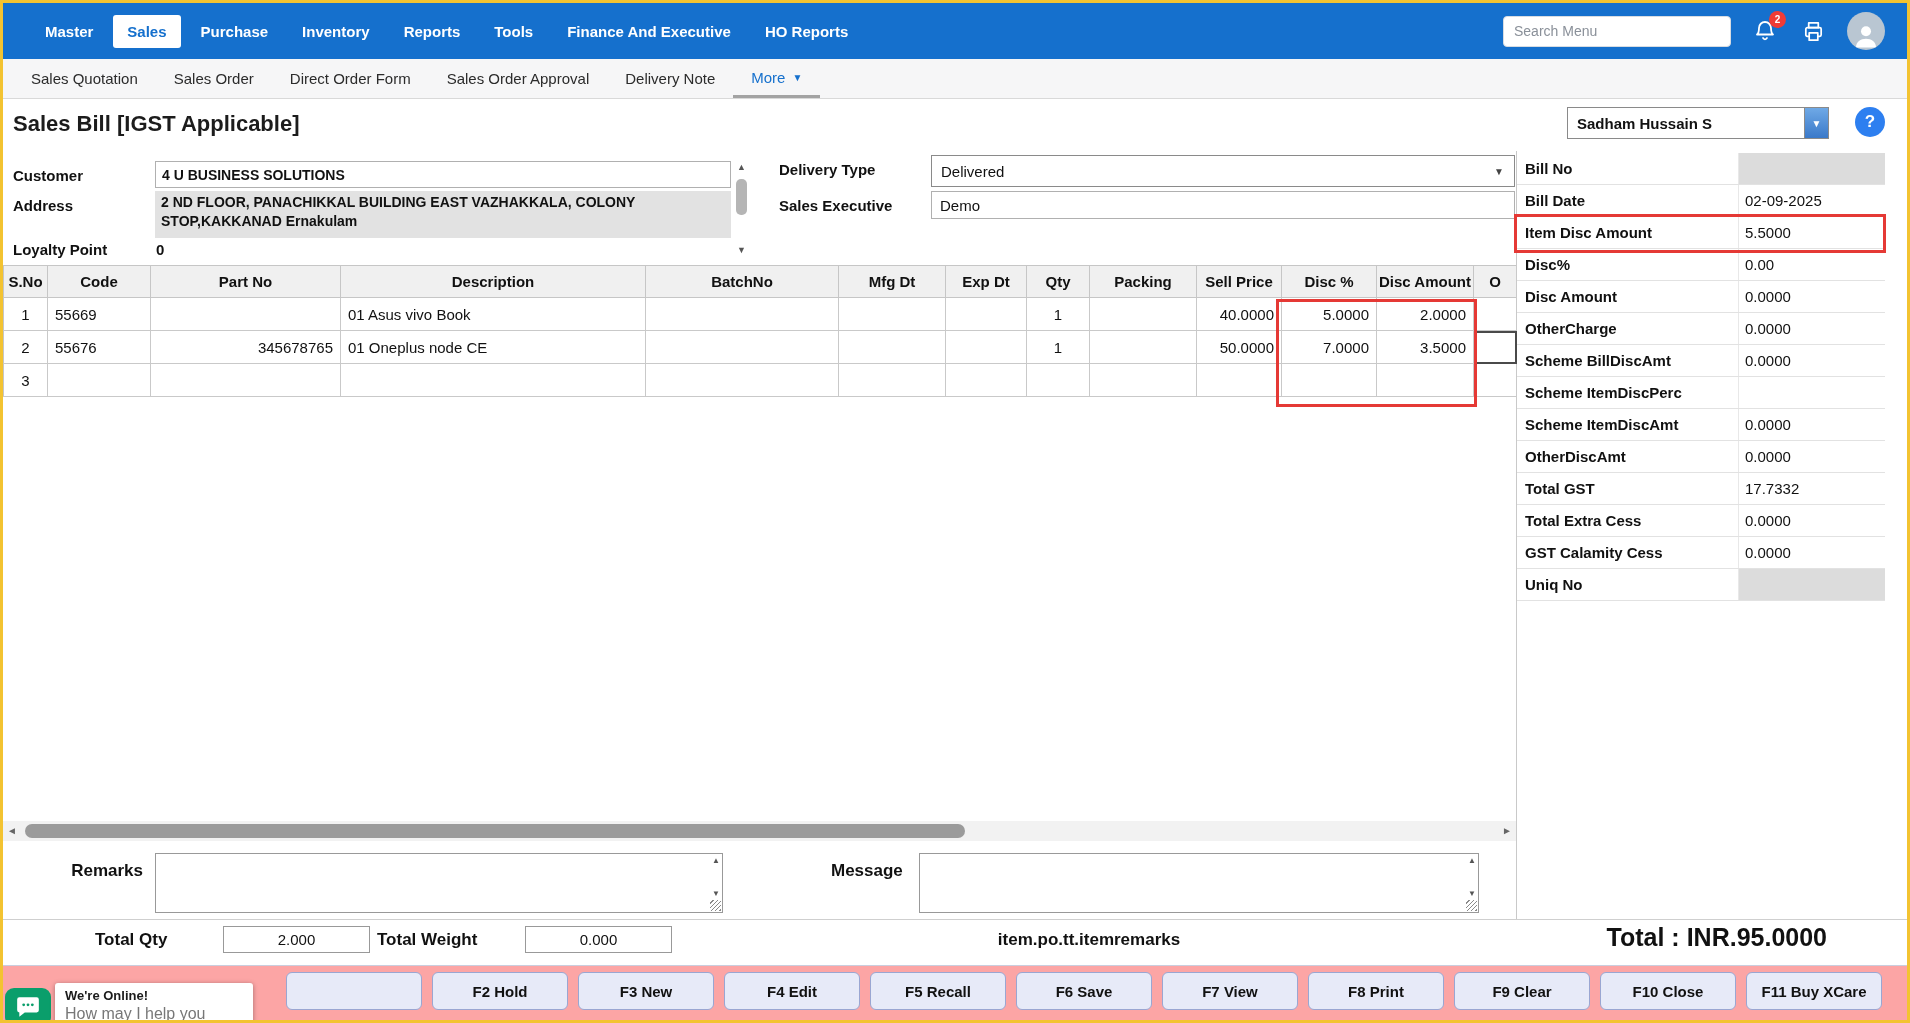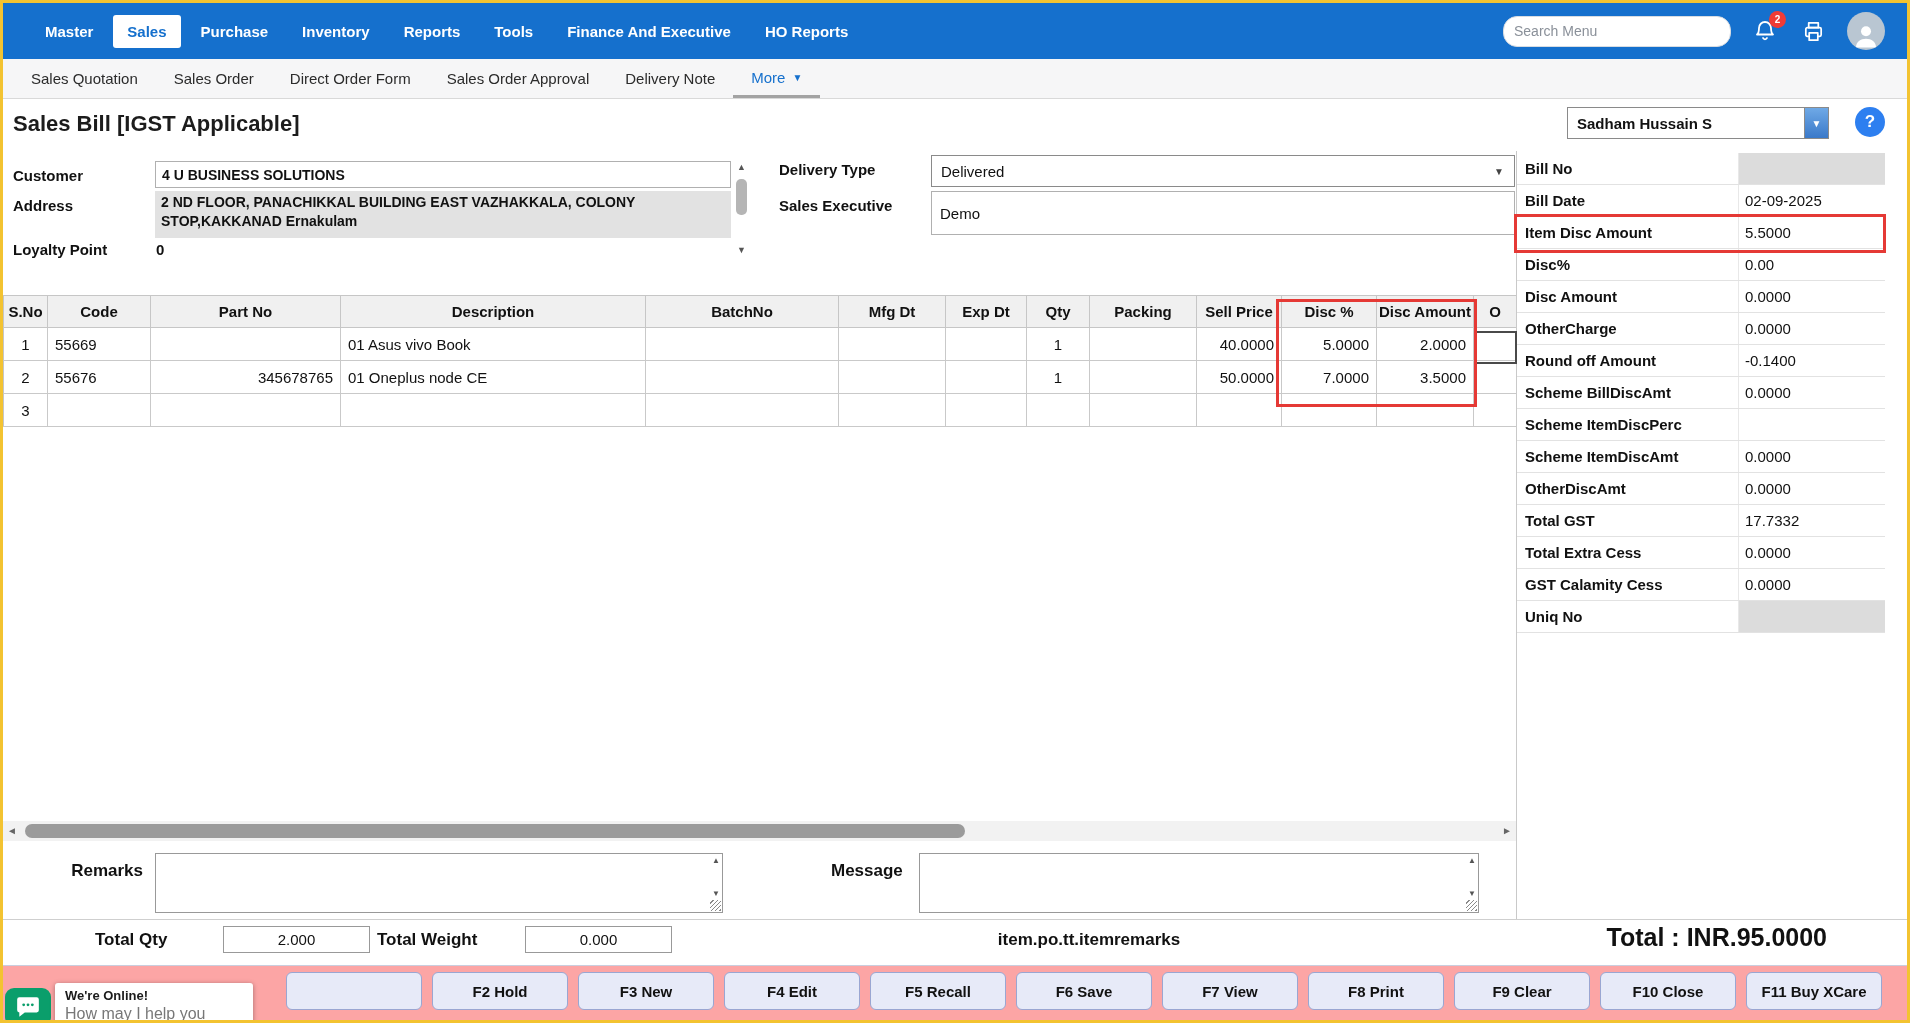--- a/index.html
+++ b/index.html
@@ -5,21 +5,21 @@
   * { margin:0; padding:0; box-sizing:border-box; font-family:"Liberation Sans", sans-serif; }
   body { margin:0; background:#ffffff; }
   .app { position:relative; width:1910px; height:1023px; background:#fff; border:3px solid #f3c331; overflow:hidden; }
 
   
   #topnav { position:absolute; left:0; top:0; width:1904px; height:56px; background:#1570cd; display:flex; align-items:center; padding:0 22px 0 28px; }
   .nav-items { display:flex; align-items:center; gap:6px; }
   .nav-item { color:#fff; font-size:15px; font-weight:600; padding:8px 14px; border-radius:3px; cursor:pointer; white-space:nowrap; }
   .nav-item.active { background:#fff; color:#1570cd; font-weight:700; }
   .nav-right { margin-left:auto; display:flex; align-items:center; gap:20px; }
-  #searchmenu { width:228px; height:31px; border:1px solid #d7dce2; border-radius:14px; padding:0 10px; font-size:14px; color:#333; outline:none; }
+  #searchmenu { width:228px; height:31px; border:1px solid #d7dce2; border-radius:4px; padding:0 10px; font-size:14px; color:#333; outline:none; }
   #searchmenu::placeholder { color:#8a9099; }
   .bell-wrap { position:relative; width:28px; height:28px; display:flex; align-items:center; justify-content:center; cursor:pointer; }
   .badge { position:absolute; top:-6px; right:-7px; min-width:17px; height:17px; border-radius:50%; background:#f03b36; color:#fff; font-size:10px; font-weight:700; display:flex; align-items:center; justify-content:center; }
   .printer-wrap { width:28px; height:28px; display:flex; align-items:center; justify-content:center; cursor:pointer; }
   .avatar { width:38px; height:38px; border-radius:50%; background:#b9c6d2; display:flex; align-items:flex-end; justify-content:center; overflow:hidden; cursor:pointer; }
 
   
   #tabbar { position:absolute; left:0; top:56px; width:1904px; height:40px; background:#f6f6f7; border-bottom:1px solid #d9d9d9; display:flex; align-items:stretch; padding-left:10px; }
   .tab { display:flex; align-items:center; padding:0 18px; font-size:15px; color:#2b2b2b; cursor:pointer; white-space:nowrap; }
   .tab.more { color:#1570cd; border-bottom:3px solid #a3a3a3; }
@@ -38,24 +38,24 @@
   #address-box { position:absolute; left:152px; top:188px; width:576px; height:47px; background:#e2e2e2; border:none; resize:none; padding:2px 6px; font-size:14px; font-weight:700; color:#111; line-height:1.35; outline:none; overflow:hidden; }
   #left-scrollbar { position:absolute; left:731px; top:158px; width:15px; height:96px; }
   #left-scrollbar .sb-arrow { position:absolute; left:0; width:15px; height:13px; font-size:9px; color:#555; text-align:center; line-height:13px; cursor:pointer; }
   #left-scrollbar .up { top:0; }
   #left-scrollbar .down { bottom:0; }
   #left-scrollbar .thumb { position:absolute; left:2px; top:18px; width:11px; height:36px; background:#b5b5b5; border-radius:5px; cursor:pointer; }
   #loyalty-value { position:absolute; left:153px; top:238px; font-size:15px; font-weight:700; color:#111; }
   #delivery-select { position:absolute; left:928px; top:152px; width:584px; height:32px; border:1px solid #8a8a8a; background:#fff; display:flex; align-items:center; cursor:pointer; }
   #delivery-select .val { flex:1; padding-left:9px; font-size:15px; color:#111; }
   #delivery-select .caret { padding-right:10px; font-size:10px; color:#444; }
-  #salesexec-input { position:absolute; left:928px; top:188px; width:584px; height:44px; border:1px solid #b0b0b0; padding:0 8px; font-size:15px; color:#111; outline:none; }
-
-  
-  #grid { position:absolute; left:0; top:262px; width:1513px; border-collapse:collapse; table-layout:fixed;margin-top:30px; }
+  #salesexec-input { position:absolute; left:928px; top:188px; width:584px; height:28px; border:1px solid #b0b0b0; padding:0 8px; font-size:15px; color:#111; outline:none; }
+
+  
+  #grid { position:absolute; left:0; top:262px; width:1513px; border-collapse:collapse; table-layout:fixed; }
   #grid th { height:32px; background:#f0f0f0; border:1px solid #c6c6c6; border-left:none; font-size:15px; font-weight:700; color:#111; text-align:center; overflow:hidden; white-space:nowrap; }
   #grid td { height:33px; border:1px solid #c9c9c9; border-left:none; font-size:15px; color:#111; padding:0 7px; overflow:hidden; white-space:nowrap; background:#fff; }
   #grid th:first-child, #grid td:first-child { border-left:1px solid #c6c6c6; }
   #grid .tc { text-align:center; }
   #grid .tr { text-align:right; }
 
   #grid-highlight { position:absolute; left:1273px; top:296px; width:201px; height:108px; border:3px solid #e53935; pointer-events:none; z-index:40; }
   #focus-cell { position:absolute; left:1471px; top:328px; width:43px; height:33px; border:2px solid #4a4a4a; pointer-events:none; z-index:30; }
 
   
@@ -284,24 +284,20 @@
       </div>
     <div class="sum-row">
         <div class="sum-label">Disc Amount</div>
         <div class="sum-value">0.0000</div>
       </div>
     <div class="sum-row">
         <div class="sum-label">OtherCharge</div>
         <div class="sum-value">0.0000</div>
       </div>
     <div class="sum-row">
-        <div class="sum-label">Round off Amount</div>
-        <div class="sum-value">-0.1400</div>
-      </div>
-    <div class="sum-row">
         <div class="sum-label">Scheme BillDiscAmt</div>
         <div class="sum-value">0.0000</div>
       </div>
     <div class="sum-row">
         <div class="sum-label">Scheme ItemDiscPerc</div>
         <div class="sum-value"></div>
       </div>
     <div class="sum-row">
         <div class="sum-label">Scheme ItemDiscAmt</div>
         <div class="sum-value">0.0000</div>

